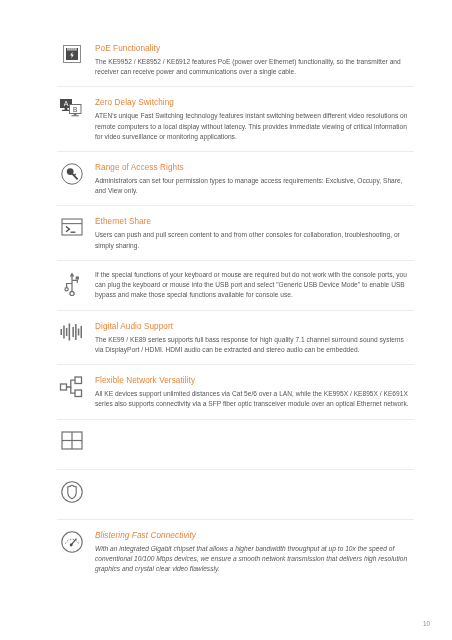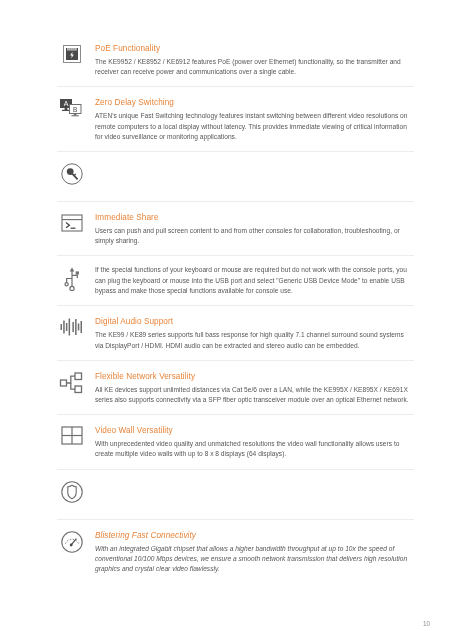--- a/index.html
+++ b/index.html
@@ -123,33 +123,37 @@
 
     <div class="feature">
       <div class="icon-cell">
         <svg width="24" height="24" viewBox="0 0 24 24">
           <circle cx="12" cy="12" r="10.2" fill="none" stroke="#6e6e6e" stroke-width="1"></circle>
           <circle cx="10.2" cy="9.6" r="3.4" fill="#4a4a4a"></circle>
           <path d="M12.2 11.6 L17.6 17.4" stroke="#4a4a4a" stroke-width="1.7" fill="none"></path>
           <path d="M14.4 13.2 L15.8 11.9" stroke="#4a4a4a" stroke-width="1.4" fill="none"></path>
         </svg>
       </div>
+      <div class="text-cell">
+        <div class="feat-title">Range of Access Rights</div>
+        <div class="feat-body">Administrators can set four permission types to manage access requirements: Exclusive, Occupy, Share, and View only.</div>
+      </div>
     </div>
 
     <div class="feature">
       <div class="icon-cell">
         <svg width="24" height="22" viewBox="0 0 24 22">
           <rect x="2" y="3" width="20" height="16" fill="none" stroke="#6e6e6e" stroke-width="1.1"></rect>
           <line x1="2" y1="7.6" x2="22" y2="7.6" stroke="#6e6e6e" stroke-width="1.1"></line>
           <path d="M6 10.6 L9.4 13.2 L6 15.8" fill="none" stroke="#4a4a4a" stroke-width="1.3"></path>
           <line x1="10.6" y1="16.2" x2="15.4" y2="16.2" stroke="#4a4a4a" stroke-width="1.3"></line>
         </svg>
       </div>
       <div class="text-cell">
-        <div class="feat-title">Immediate Share</div>
+        <div class="feat-title">Ethernet Share</div>
         <div class="feat-body">Users can push and pull screen content to and from other consoles for collaboration, troubleshooting, or simply sharing.</div>
       </div>
     </div>
 
     <div class="feature">
       <div class="icon-cell">
         <svg width="22" height="26" viewBox="0 0 22 26">
           <line x1="11" y1="3.5" x2="11" y2="21" stroke="#6e6e6e" stroke-width="1.2"></line>
           <path d="M11 1.5 L13.3 5.4 L8.7 5.4 Z" fill="#6e6e6e"></path>
           <circle cx="11" cy="22.4" r="2.1" fill="none" stroke="#6e6e6e" stroke-width="1.2"></circle>
@@ -202,24 +206,20 @@
     </div>
 
     <div class="feature">
       <div class="icon-cell">
         <svg width="24" height="22" viewBox="0 0 24 22">
           <rect x="2" y="2" width="20" height="17" fill="none" stroke="#6e6e6e" stroke-width="1.2"></rect>
           <line x1="12" y1="2" x2="12" y2="19" stroke="#6e6e6e" stroke-width="1.2"></line>
           <line x1="2" y1="10.5" x2="22" y2="10.5" stroke="#6e6e6e" stroke-width="1.2"></line>
         </svg>
       </div>
-      <div class="text-cell">
-        <div class="feat-title">Video Wall Versatility</div>
-        <div class="feat-body">With unprecedented video quality and unmatched resolutions the video wall functionality allows users to create multiple video walls with up to 8 x 8 displays (64 displays).</div>
-      </div>
     </div>
 
     <div class="feature">
       <div class="icon-cell">
         <svg width="24" height="24" viewBox="0 0 24 24">
           <circle cx="12" cy="12" r="10.2" fill="none" stroke="#6e6e6e" stroke-width="1.1"></circle>
           <path d="M12 5.2 C9.6 6.6 7.8 6.9 7.8 6.9 L7.8 12.4 C7.8 15.6 9.8 17.6 12 18.8 C14.2 17.6 16.2 15.6 16.2 12.4 L16.2 6.9 C16.2 6.9 14.4 6.6 12 5.2 Z" fill="none" stroke="#6e6e6e" stroke-width="1.1"></path>
         </svg>
       </div>
     </div>

